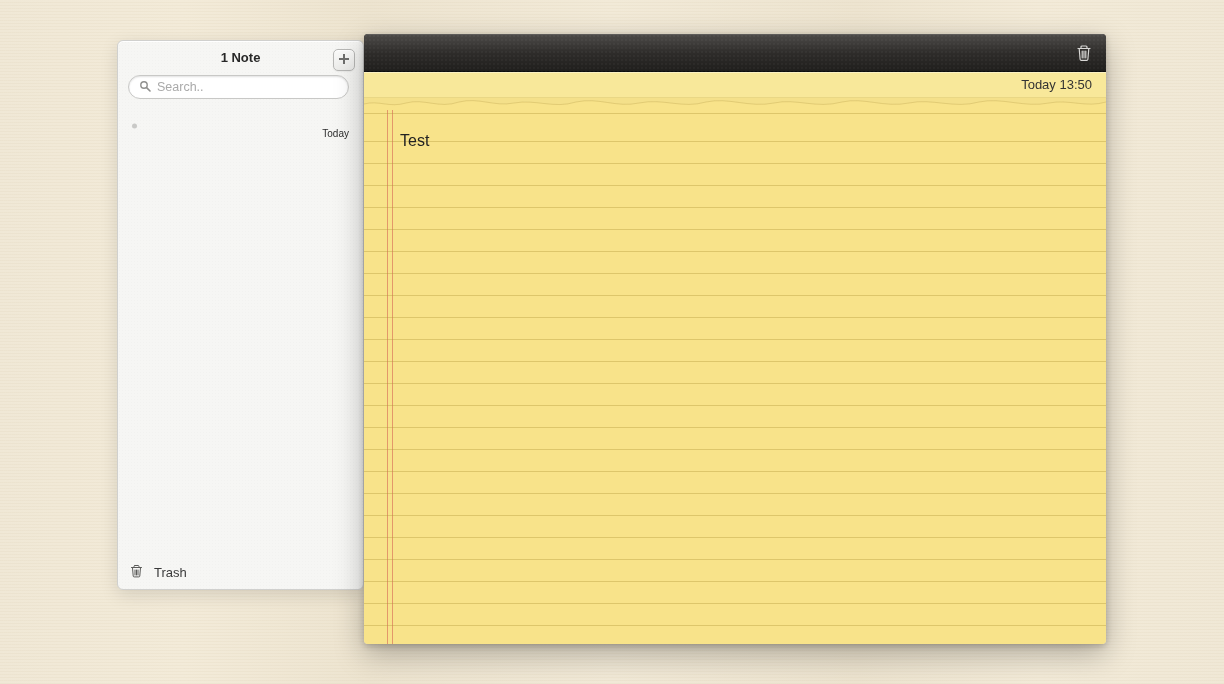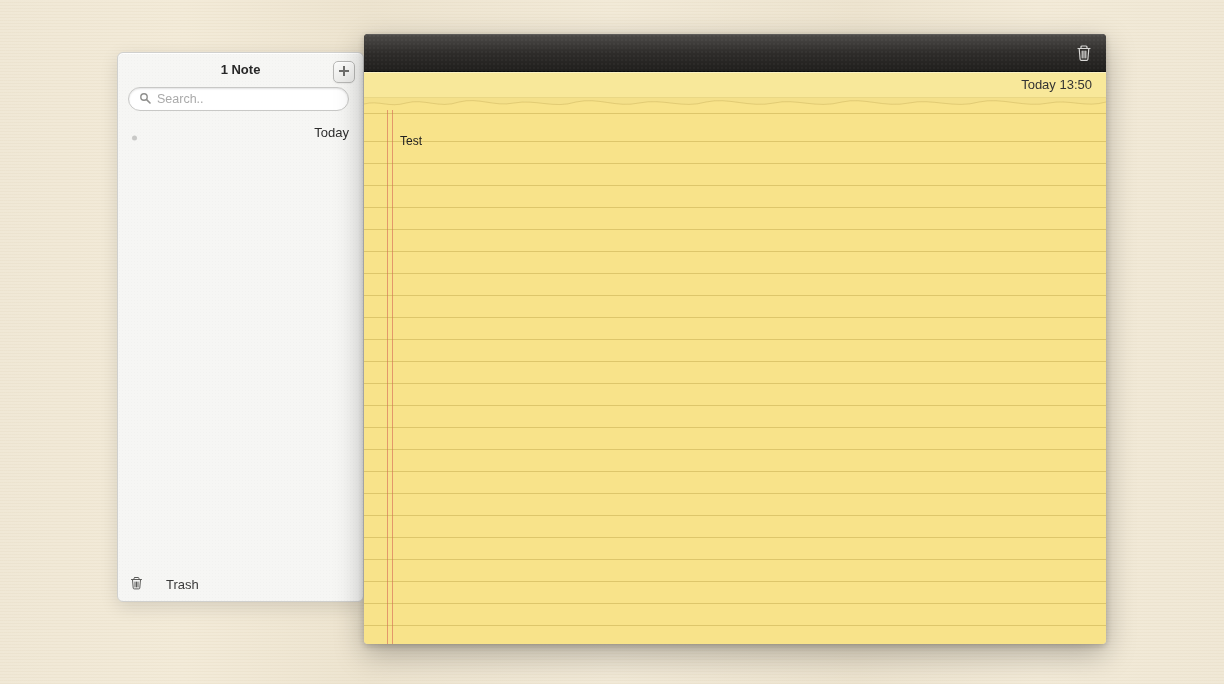--- a/index.html
+++ b/index.html
@@ -23,21 +23,21 @@
           #f0e8d6 0%, #f3ebd9 15%, #ede4d0 30%, #f2ead8 50%, 
           #ede4d0 70%, #f3ebd9 85%, #f0e8d6 100%);
       position: relative;
       overflow: hidden;
     }
 
     
     .sidebar {
       position: absolute;
       left: 117px;
-      top: 52px;
+      top: 40px;
       width: 247px;
       height: 550px;
       background: #f6f6f4;
       background-image: radial-gradient(rgba(0,0,0,0.015) 1px, transparent 1px);
       background-size: 3px 3px;
       border: 1px solid #d0d0ce;
       border-radius: 6px;
       box-shadow: 0 5px 18px rgba(0,0,0,0.12), inset 0 1px 0 #fff;
       display: flex;
       flex-direction: column;
@@ -100,24 +100,24 @@
       width: 100%;
     }
     .search input::placeholder { color: #aaa; }
 
     .notes-list {
       flex: 1;
       padding: 6px 14px 0 14px;
     }
     .note-item {
       display: flex;
-      align-items: flex-start;
+      align-items: flex-end;
       justify-content: flex-end;
       height: 26px;
-      font-size: 13px;
+      font-size: 10px;
       color: #2d2d2d;
       cursor: pointer;
       position: relative;
     }
     .note-item::before {
       content: "";
       position: absolute;
       left: 0;
       top: 50%;
       transform: translateY(-50%);
@@ -127,21 +127,21 @@
       background: #c9c9c7;
     }
     .note-item-date { color: #2d2d2d; }
 
     .sidebar-footer {
       height: 34px;
       border-top: 1px solid rgba(0,0,0,0);
       display: flex;
       align-items: center;
       padding: 0 12px;
-      gap: 23px;
+      gap: 11px;
       font-size: 13px;
       color: #3a3a3a;
       cursor: pointer;
     }
     .sidebar-footer svg { width: 13px; height: 14px; color:#5b5b59; }
 
     
     .notepad {
       position: absolute;
       left: 364px;
@@ -241,21 +241,21 @@
           rgba(210,90,80,0.55) 28px, rgba(210,90,80,0.55) 29px,
           transparent 29px);
       background-position: 0 10px, 0 0;
     }
 
     .note-content {
       position: absolute;
       left: 36px;
       top: 20px;
       right: 20px;
-      font-size: 12px;
+      font-size: 16px;
       line-height: 22px;
       color: #222;
     }
     .note-line { height: 22px; }
 
   </style>
 </head>
 <body>
 
 <div class="sidebar">

